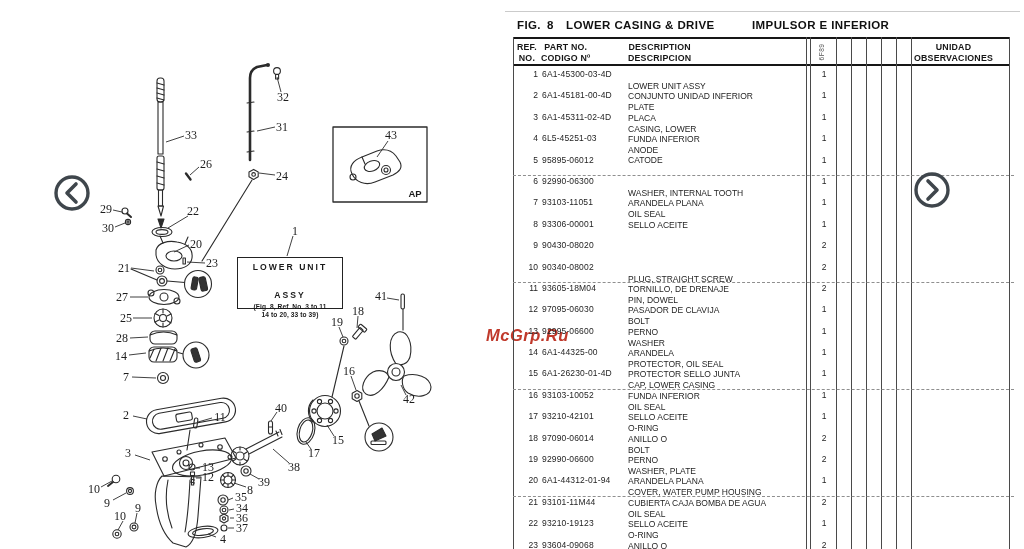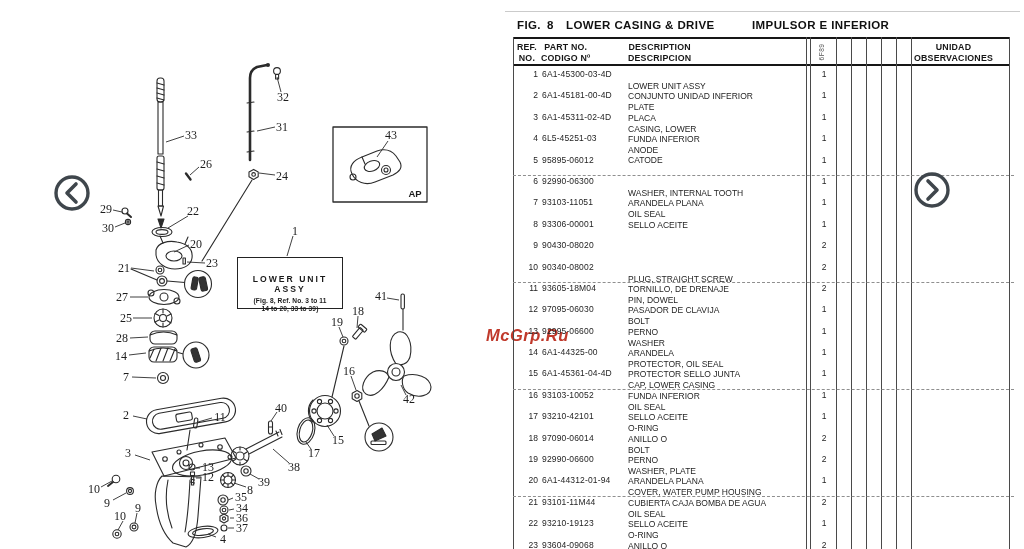--- a/index.html
+++ b/index.html
@@ -18,22 +18,22 @@
   
   #rows{position:absolute;left:513px;top:68px;width:497px;height:481px;overflow:hidden;}
   .row{position:relative;width:100%;height:21.4px;font-size:8.5px;line-height:10.3px;color:#242424;}
   .row .c-ref{position:absolute;left:0;top:1px;width:25px;text-align:right;}
   .row .c-part{position:absolute;left:29px;top:1px;letter-spacing:.15px;white-space:nowrap;}
   .row .c-desc{position:absolute;left:115px;top:1px;width:182px;white-space:nowrap;margin-top:12px;}
   .row .c-qty{position:absolute;left:299px;top:1px;width:24px;text-align:center;}
   
   #assy-box{position:absolute;left:237px;top:257px;width:104px;height:50px;border:1.4px solid #222;
             text-align:center;color:#1a1a1a;}
-  #assy-box .b1{font-size:8.6px;font-weight:bold;letter-spacing:2px;margin-top:16px;}
-  #assy-box .b2{font-size:8.6px;font-weight:bold;letter-spacing:2px;margin-top:0;}
+  #assy-box .b1{font-size:8.6px;font-weight:bold;letter-spacing:2px;margin-top:4px;}
+  #assy-box .b2{font-size:8.6px;font-weight:bold;letter-spacing:2px;margin-top:18px;}
   #assy-box .b3{font-size:6.6px;font-weight:bold;line-height:7.5px;margin-top:3px;letter-spacing:.1px;}
   
   #watermark{position:absolute;left:486px;top:326px;font-size:16.5px;font-weight:bold;font-style:italic;
              letter-spacing:.5px;white-space:nowrap;}
   
   .navbtn{position:absolute;width:40px;height:40px;cursor:pointer;background:none;border:none;padding:0;}
   
   #toprule{position:absolute;left:505px;top:11px;width:515px;height:1px;background:#b9b9b9;opacity:.75;}
 </style>
 </head>
@@ -522,21 +522,21 @@
         <div class="c-ref">14</div>
         <div class="c-part">6A1-44325-00</div>
         <div class="c-desc">
           <div>PROTECTOR, OIL SEAL</div>
           <div>PROTECTOR  SELLO JUNTA</div>
         </div>
         <div class="c-qty">1</div>
       </div>
       <div class="row">
         <div class="c-ref">15</div>
-        <div class="c-part">6A1-45361-04-4D</div>
+        <div class="c-part">6A1-26230-01-4D</div>
         <div class="c-desc">
           <div>CAP, LOWER CASING</div>
           <div>FUNDA INFERIOR</div>
         </div>
         <div class="c-qty">1</div>
       </div>
       <div class="row">
         <div class="c-ref">16</div>
         <div class="c-part">93103-10052</div>
         <div class="c-desc">

